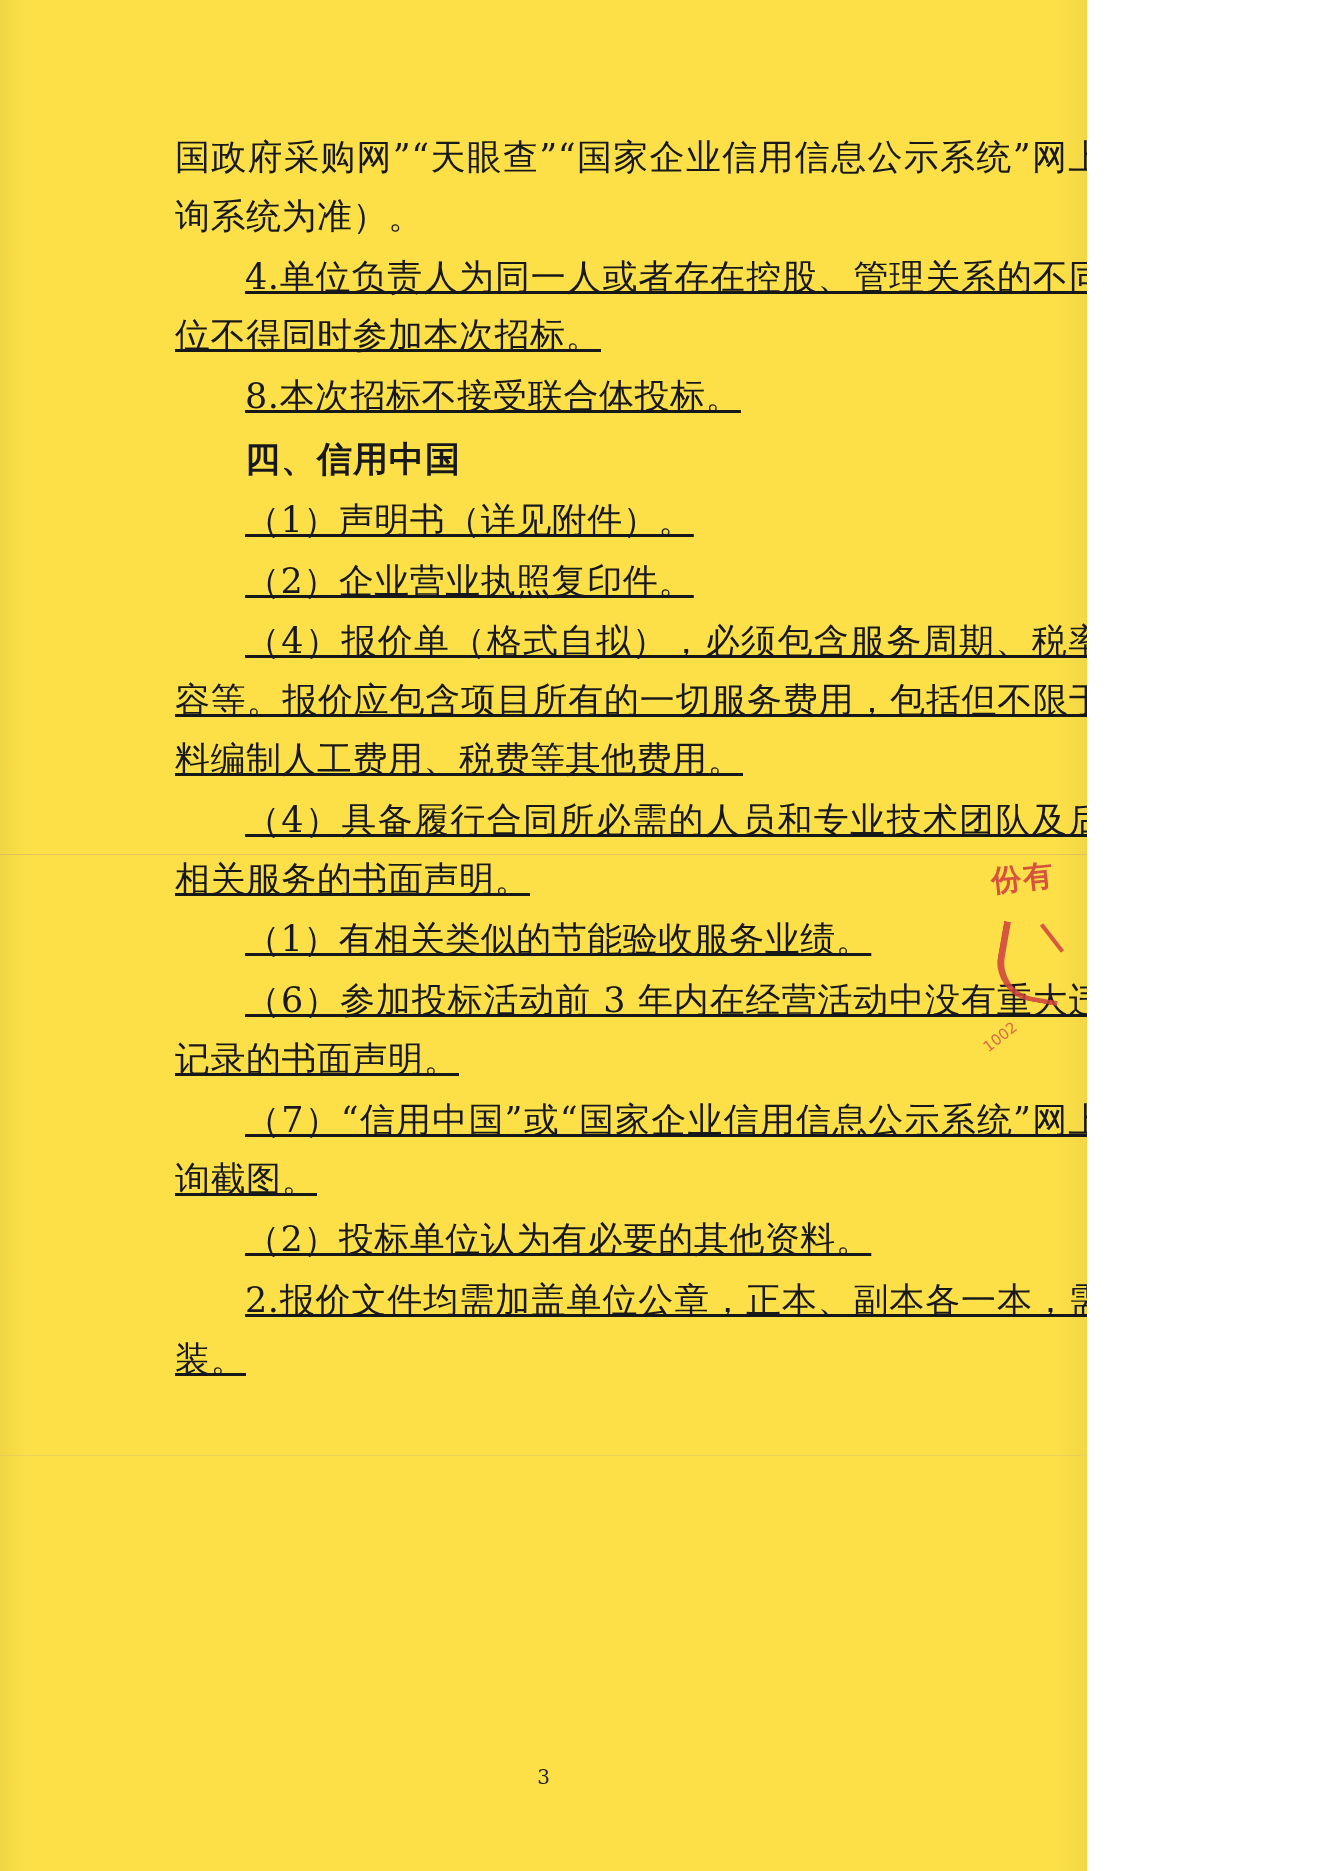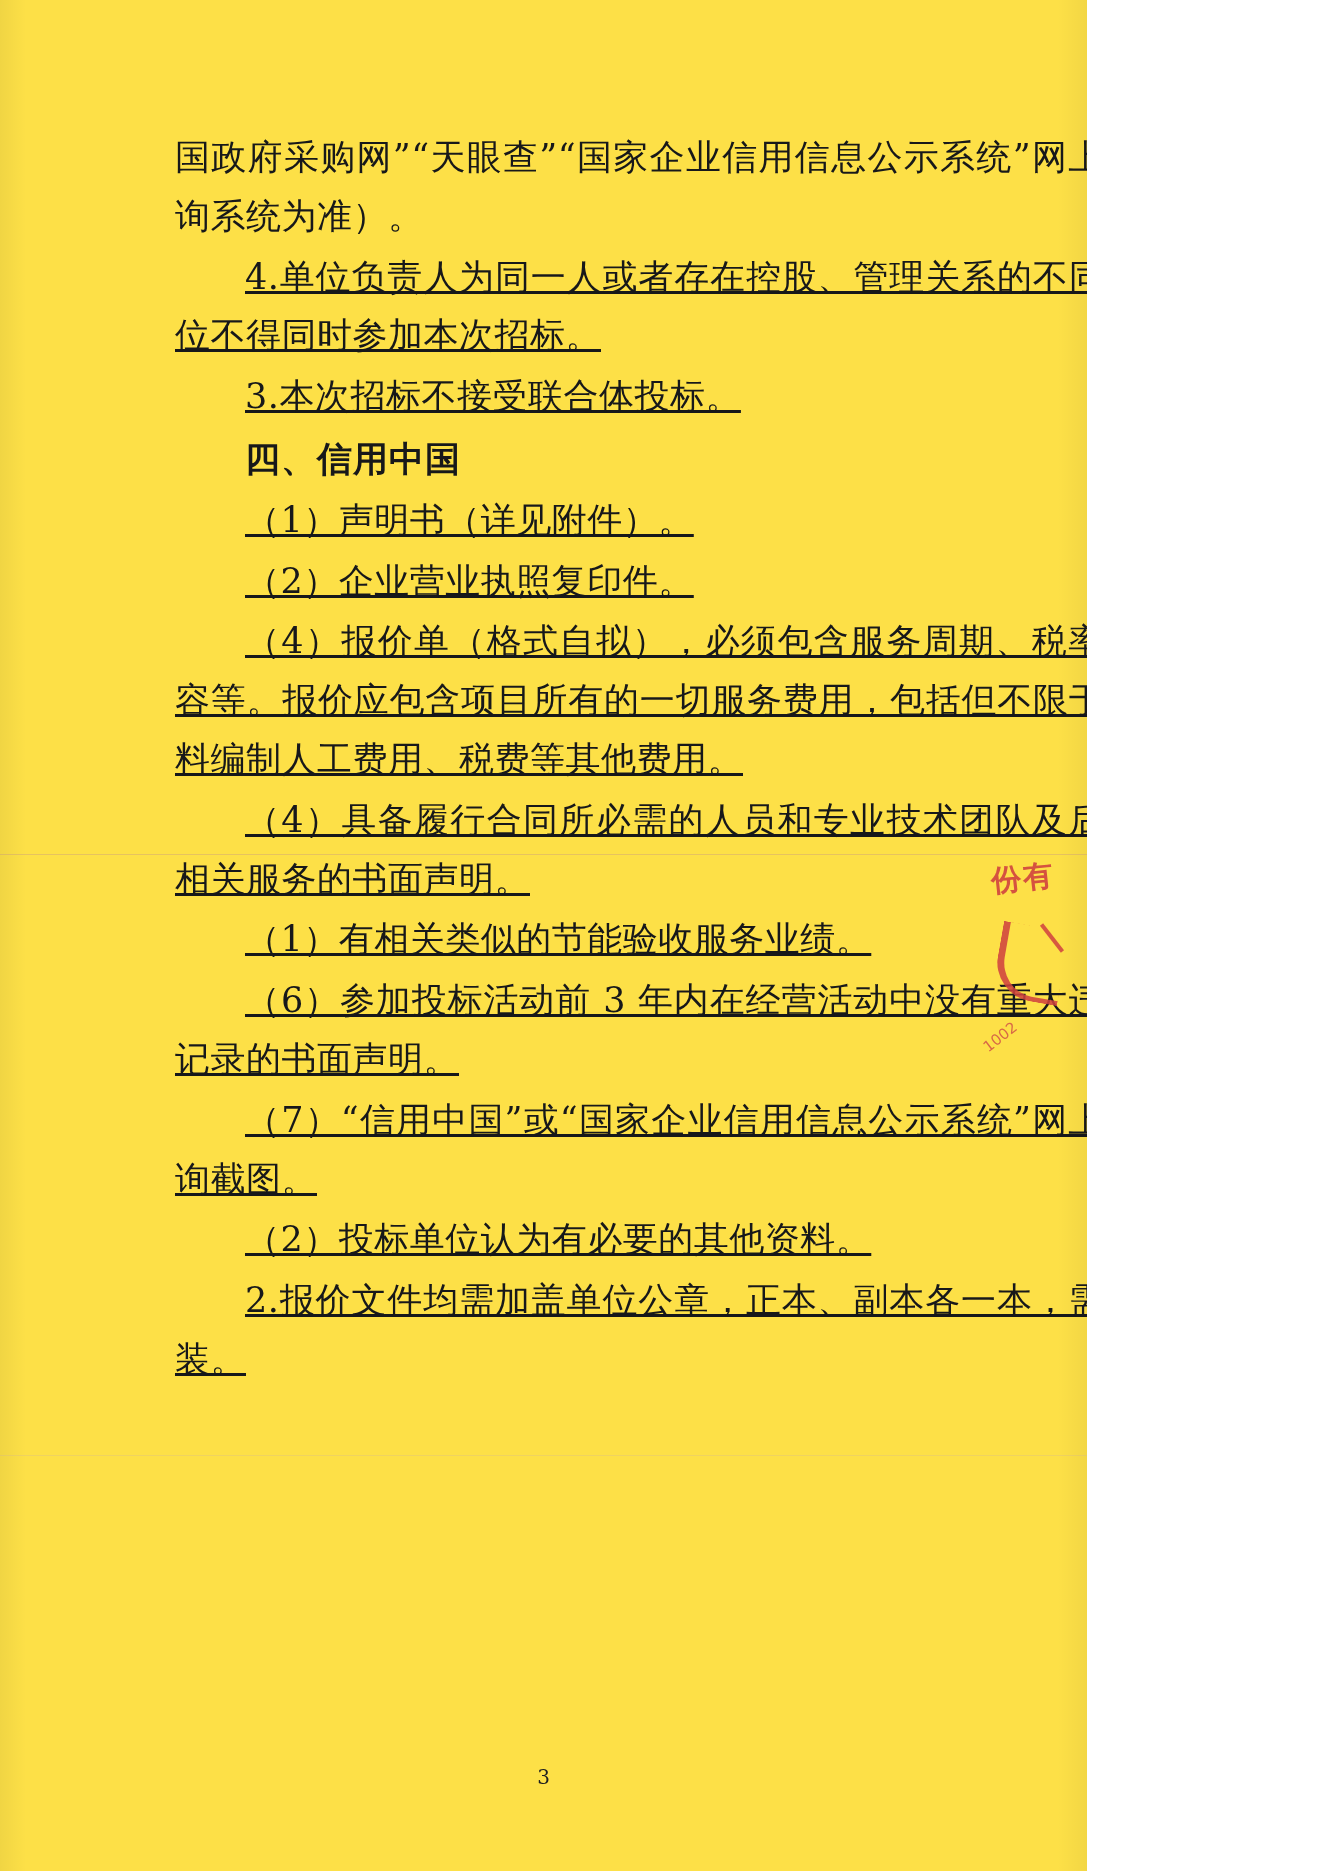--- a/index.html
+++ b/index.html
@@ -148,21 +148,21 @@
   <div class="scanline" style="top:854px;"></div>
   <div class="scanline" style="top:1455px; background:rgba(200,170,170,0.25);"></div>
 
   <div class="speck" style="top:390px; left:1228px; width:5px; height:9px;"></div>
   <div class="speck" style="top:1325px; left:1230px; width:6px; height:6px;"></div>
   <div class="speck" style="top:1790px; left:1232px; width:5px; height:5px;"></div>
 
   <div class="body-text">
     <p class="para">国政府采购网”“天眼查”“国家企业信用信息公示系统”网上查询系统为准）。</p>
     <p class="para indent">4.单位负责人为同一人或者存在控股、管理关系的不同单位不得同时参加本次招标。</p>
-    <p class="para indent">3.本次招标不接受联合体投标。</p>
+    <p class="para indent">8.本次招标不接受联合体投标。</p>
     <p class="heading">四、信用中国</p>
     <p class="para indent">（1）声明书（详见附件）。</p>
     <p class="para indent">（2）企业营业执照复印件。</p>
     <p class="para indent">（4）报价单（格式自拟），必须包含服务周期、税率内容等。报价应包含项目所有的一切服务费用，包括但不限于材料编制人工费用、税费等其他费用。</p>
     <p class="para indent">（4）具备履行合同所必需的人员和专业技术团队及后续相关服务的书面声明。</p>
     <p class="para indent">（1）有相关类似的节能验收服务业绩。</p>
     <p class="para indent">（6）参加投标活动前 3 年内在经营活动中没有重大违法记录的书面声明。</p>
     <p class="para indent">（7）“信用中国”或“国家企业信用信息公示系统”网上查询截图。</p>
     <p class="para indent">（2）投标单位认为有必要的其他资料。</p>
     <p class="para indent">2.报价文件均需加盖单位公章，正本、副本各一本，需胶装。</p>

